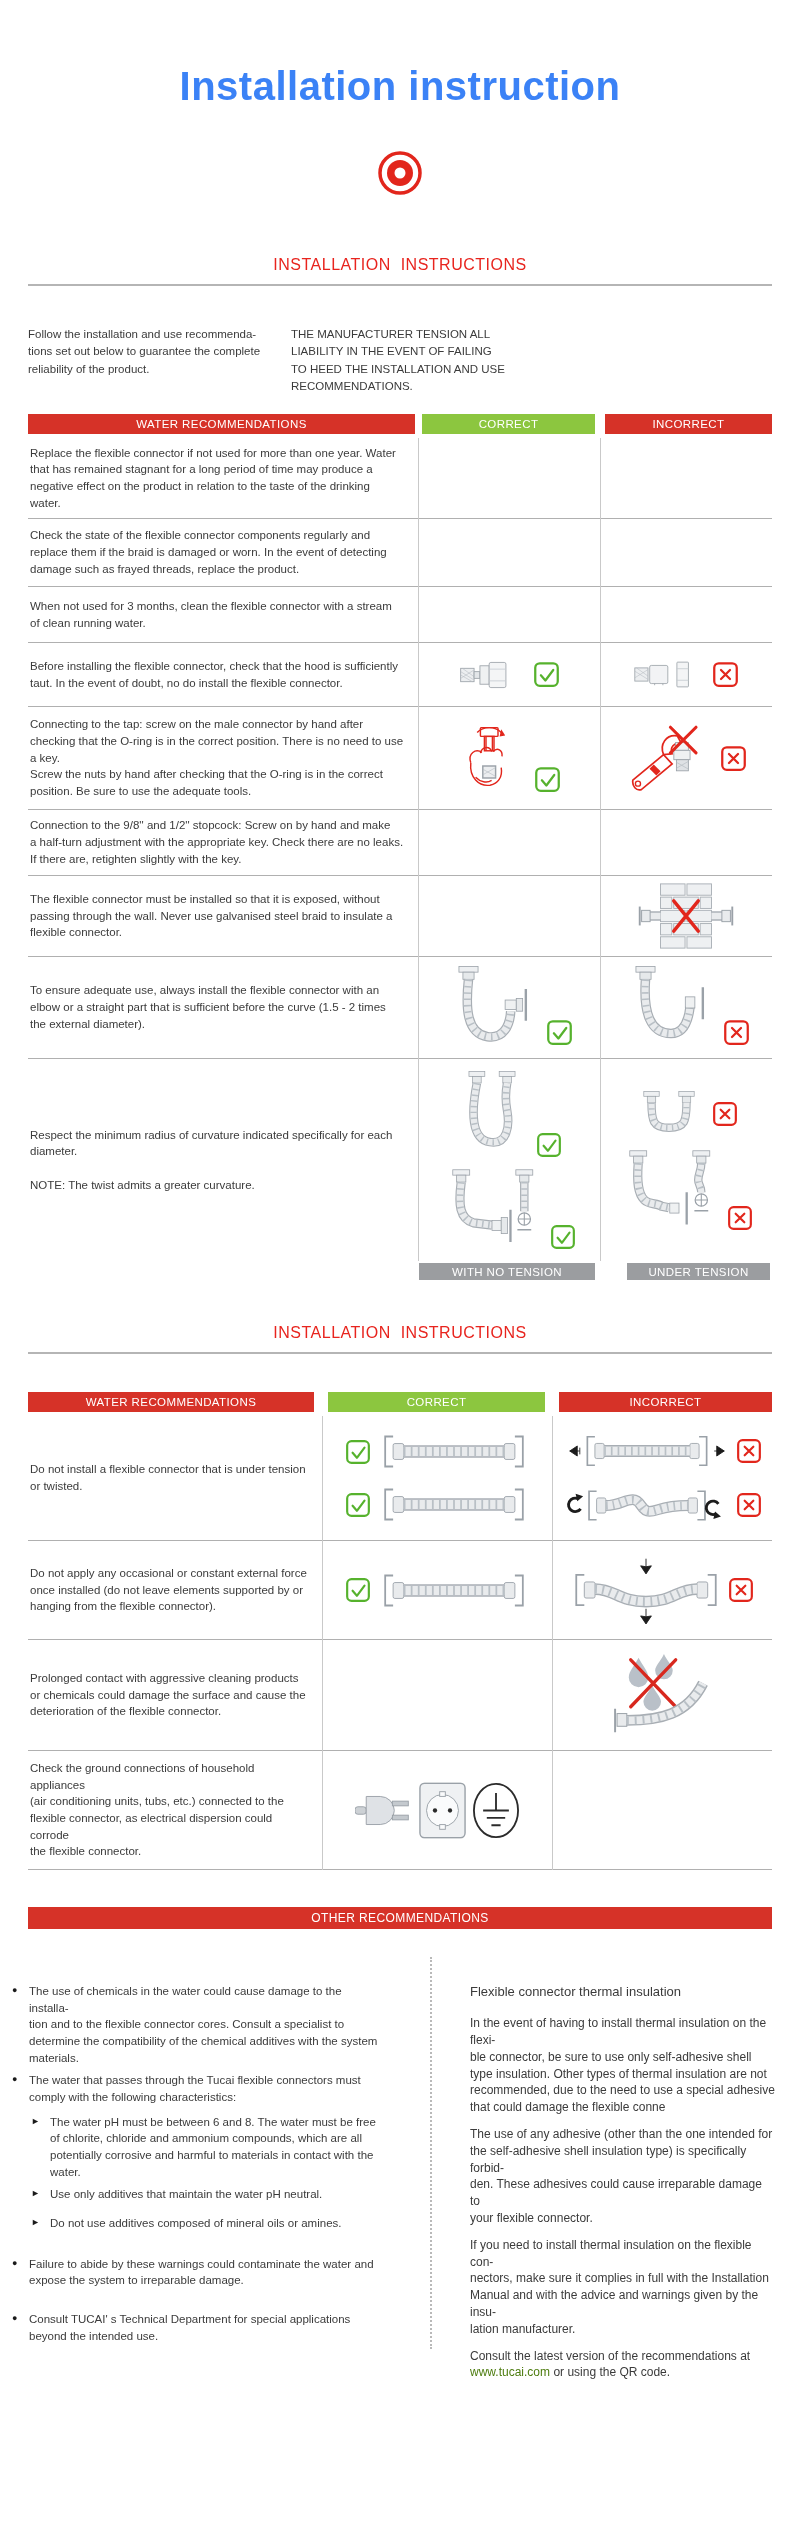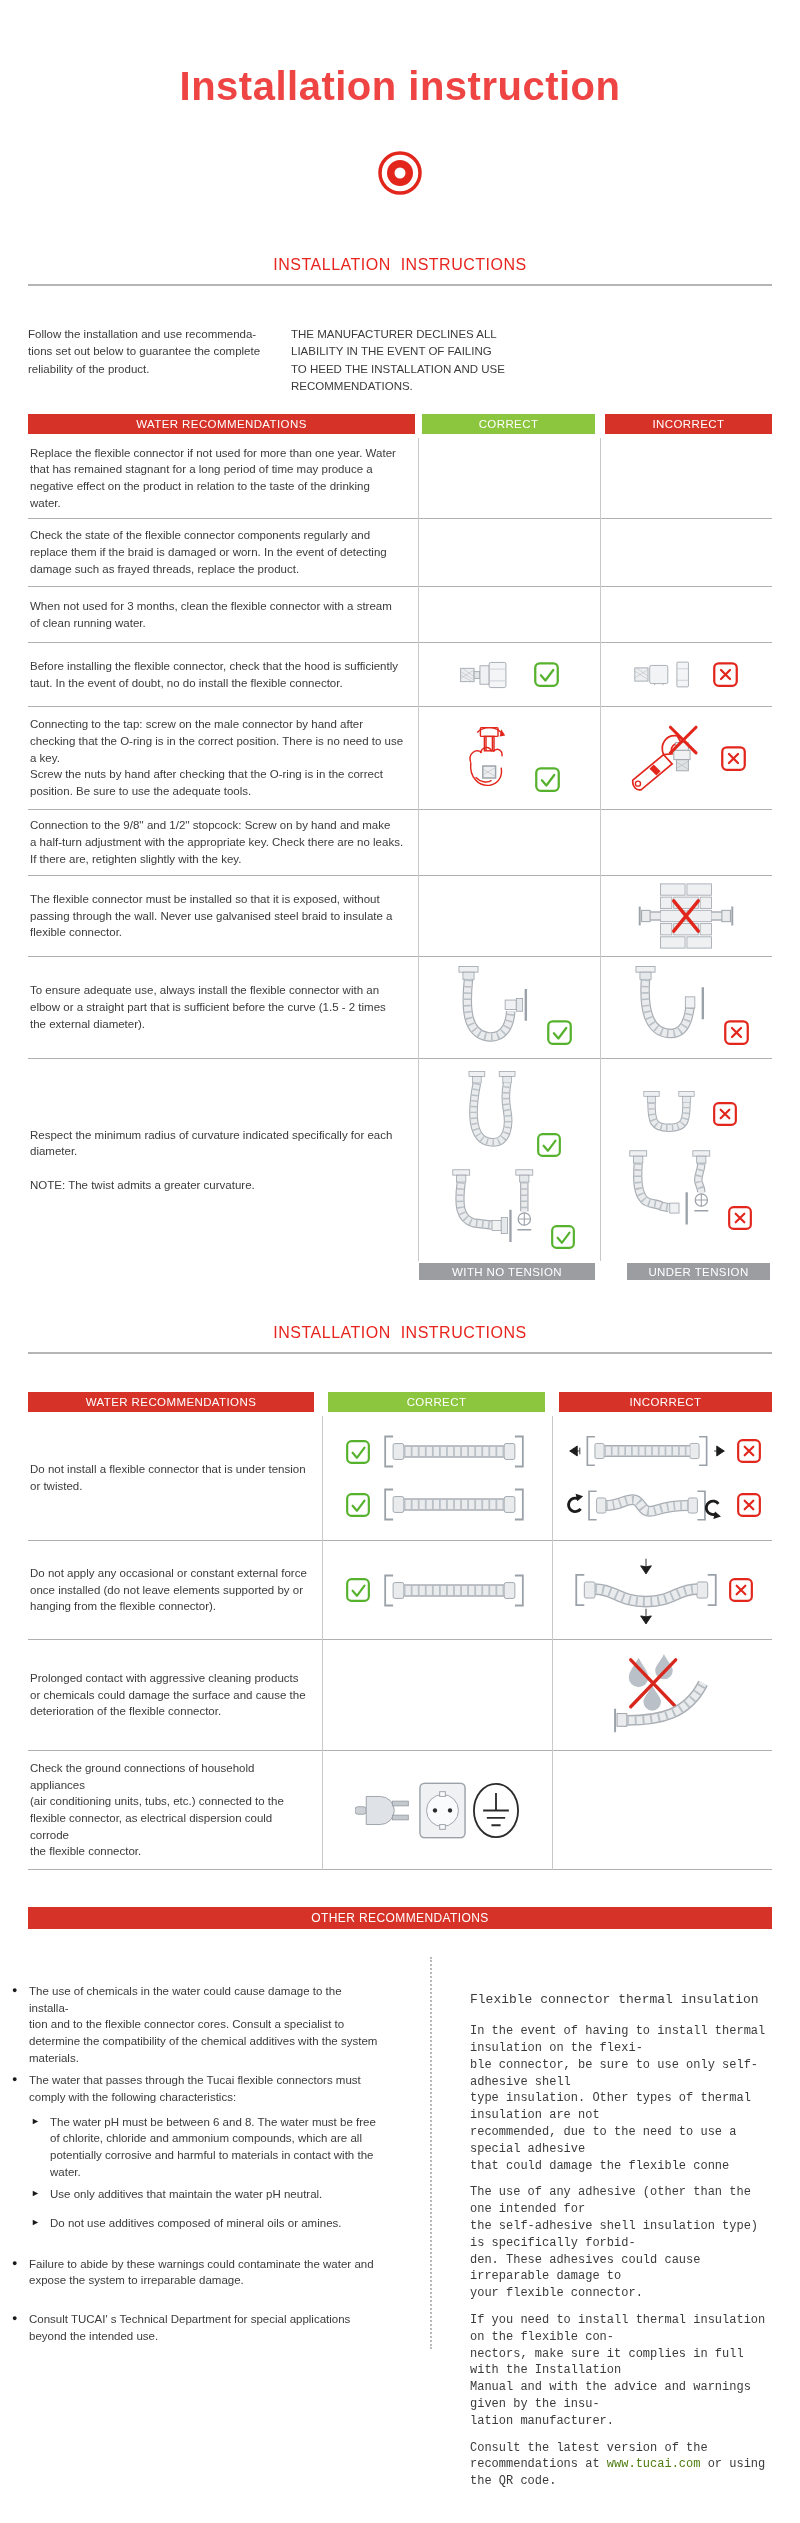--- a/index.html
+++ b/index.html
@@ -6,21 +6,21 @@
     --red:#d63228; --red-art:#e2261c; --green:#8cc63f; --green-art:#56b22d;
     --bar-gray:#9b9da0; --ink:#3b3b3b; --line:#b5b5b5; --row-line:#b0b0b0;
     --vline:#c9c9c9; --tube-edge:#a8aeb4; --tube-fill:#e9ebed;
   }
   html,body{margin:0;padding:0;background:#fff;}
   body{width:800px;height:2523px;position:relative;overflow:hidden;
        font-family:"Liberation Sans",sans-serif;color:var(--ink);}
   .pre{white-space:pre-line;}
   
   h1{margin:62px 0 0;text-align:center;font-size:40px;line-height:1.2;
-     color:#ef4444;letter-spacing:.5px;font-weight:bold;}
+     color:#3b82f6;letter-spacing:.5px;font-weight:bold;}
   .logo-wrap{margin-top:40px;text-align:center;height:46px;}
   .sec-head{margin:60px 0 0;text-align:center;color:#e8241e;font-size:16px;
             letter-spacing:.5px;white-space:pre;font-weight:400;}
   .sec-head.second{margin-top:44px;}
   .rule{margin:10px 28px 0;height:0;border:none;border-top:2px solid var(--line);}
   
   .intro{display:flex;margin:40px 28px 0;min-height:75px;font-size:11.5px;line-height:1.5;}
   .intro .c1{width:235px;}
   .intro .c2{width:235px;margin-left:28px;}
   .intro .c3{width:225px;margin-left:40px;}
@@ -58,21 +58,21 @@
         display:flex;align-items:center;justify-content:center;letter-spacing:.4px;}
   .gbar.g1{width:176px;margin-left:391px;}
   .gbar.g2{width:143px;margin-left:32px;}
   
   .banner{margin:37px 28px 0;height:22px;background:var(--red);color:#fff;
           display:flex;align-items:center;justify-content:center;font-size:12px;letter-spacing:.4px;}
   .other-cols{position:relative;margin-top:50px;padding:4px 12px 0;min-height:420px;}
   .dotted-div{position:absolute;left:430px;top:-22px;height:392px;
               border-left:2px dotted #b9b9b9;width:0;}
   .ocol-left{width:366px;font-size:11.5px;line-height:1.45;}
-  .ocol-right{position:absolute;left:470px;top:12px;width:305px;font-size:12px;line-height:1.4;font-family:Liberation Mono, monospace;}
+  .ocol-right{position:absolute;left:470px;top:4px;width:305px;font-size:12px;line-height:1.4;}
   .bullet{position:relative;padding-left:17px;}
   .bullet::before{content:"●";position:absolute;left:0;top:1px;font-size:9px;color:#1a1a1a;}
   .arrow-item{position:relative;padding-left:19px;margin-left:19px;}
   .arrow-item::before{content:"►";position:absolute;left:0;top:1px;font-size:9px;color:#1a1a1a;}
   .b-mb6{margin-bottom:6px;} .b-mb8{margin-bottom:8px;} .b-mb12{margin-bottom:12px;}
   .b-mb22{margin-bottom:22px;} .b-mb24{margin-bottom:24px;}
   .oright-head{margin-bottom:14px;font-size:13px;}
   .oright p{margin:0 0 10px;}
   .link{color:#4d7c0f;cursor:pointer;}
   svg.icon{display:block;}
@@ -337,21 +337,21 @@
   </svg>
 </div>
 
 <div class="sec-head">INSTALLATION  INSTRUCTIONS</div>
 <hr class="rule">
 
 <div class="intro">
   <div class="c1 pre">Follow the installation and use recommenda-
 tions set out below to guarantee the complete
 reliability of the product.</div>
-  <div class="c2 pre">THE MANUFACTURER DECLINES ALL
+  <div class="c2 pre">THE MANUFACTURER TENSION ALL
 LIABILITY IN THE EVENT OF FAILING
 TO HEED THE INSTALLATION AND USE
 RECOMMENDATIONS.</div>
 </div>
 
 <div class="tbl t1">
   <div class="thead">
     <div class="hbar red hb1">WATER RECOMMENDATIONS</div>
     <div class="hbar green hb2">CORRECT</div>
     <div class="hbar red hb3">INCORRECT</div>

